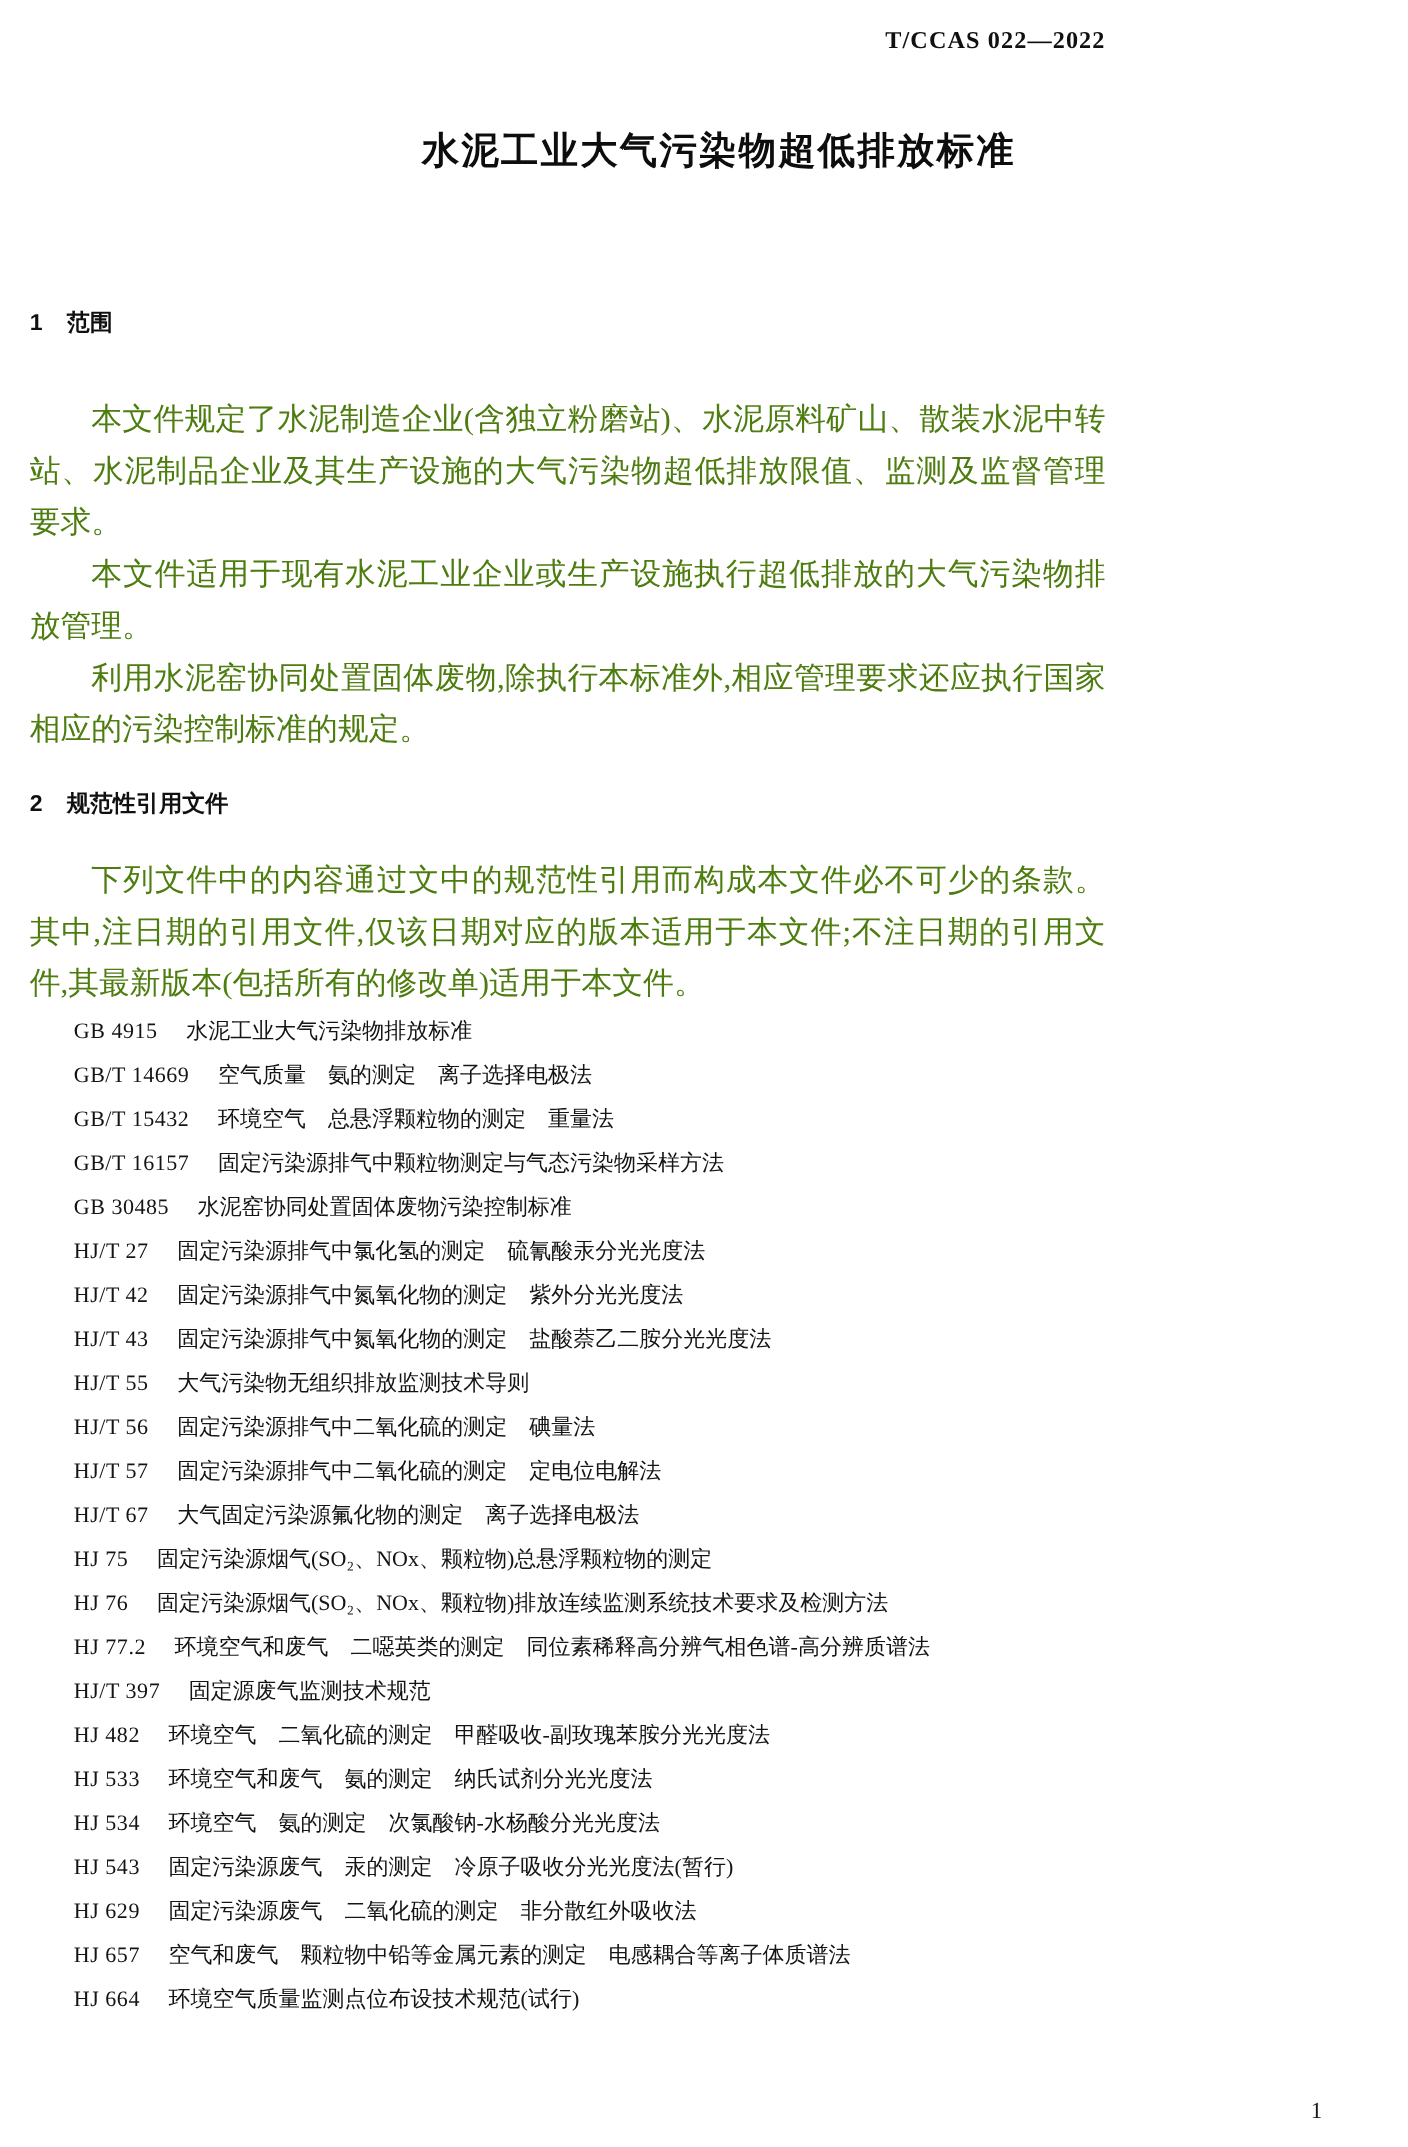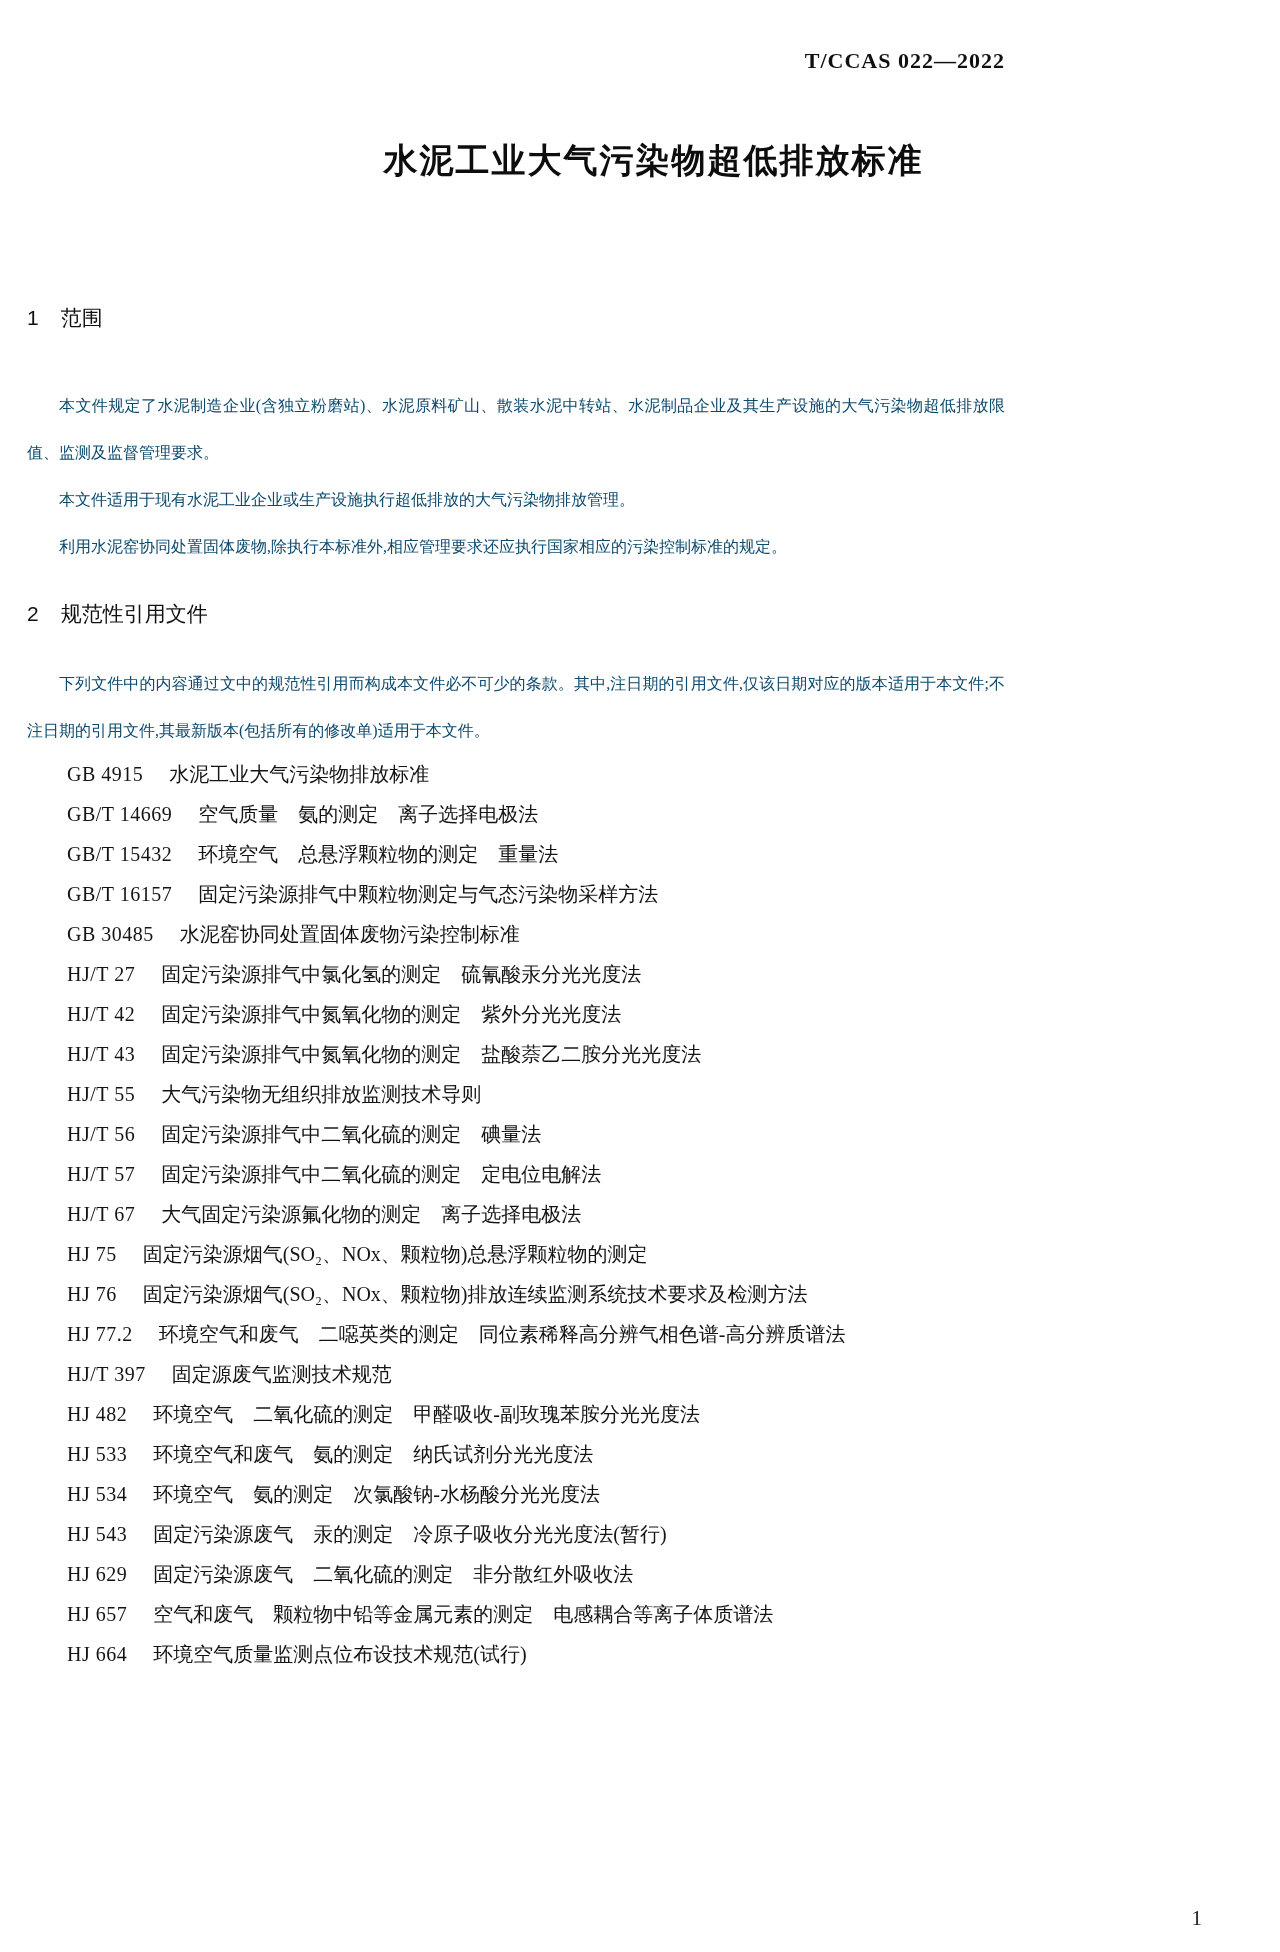--- a/index.html
+++ b/index.html
@@ -15,21 +15,21 @@
     color: #161616;
     font-family: "Liberation Serif", "DejaVu Serif", serif;
     overflow: hidden;
     box-sizing: border-box;
     padding: 0 0 0 27px;
   }
   .content {
     width: 978px;
   }
   .doc-header {
-    padding-top: 48px;
+    padding-top: 24px;
     text-align: right;
     width: 978px;
   }
   .doc-code {
     font-family: "Liberation Serif", "DejaVu Serif", serif;
     font-weight: bold;
     font-size: 22px;
     letter-spacing: 1px;
     color: #101010;
   }
@@ -38,45 +38,45 @@
     text-align: center;
     font-family: Liberation Mono, monospace;
     font-weight: bold;
     font-size: 34px;
     letter-spacing: 2px;
     color: #0d0d0d;
   }
   .section-heading {
     margin-top: 118px;
     font-family: "Liberation Sans", "DejaVu Sans", sans-serif;
-    font-weight: normal;
+    font-weight: bold;
     font-size: 21px;
     color: #101010;
     line-height: 32px;
   }
   .section-heading .sec-num {
     display: inline-block;
     margin-right: 22px;
   }
   .section-heading.refs {
     margin-top: 28px;
   }
   .para-block {
     margin-top: 48px;
   }
   .para-block.refs-intro {
     margin-top: 30px;
   }
   .body-para {
     margin: 0;
-    font-size: 16px;
+    font-size: 28px;
     line-height: 47px;
     text-align: justify;
     text-indent: 2em;
-    color: #0c4a6e;
+    color: #4d7c0f;
   }
   .ref-list {
     margin: 0;
     padding: 0;
     list-style: none;
     margin-left: 40px;
   }
   .ref-item {
     font-size: 20px;
     line-height: 40px;

